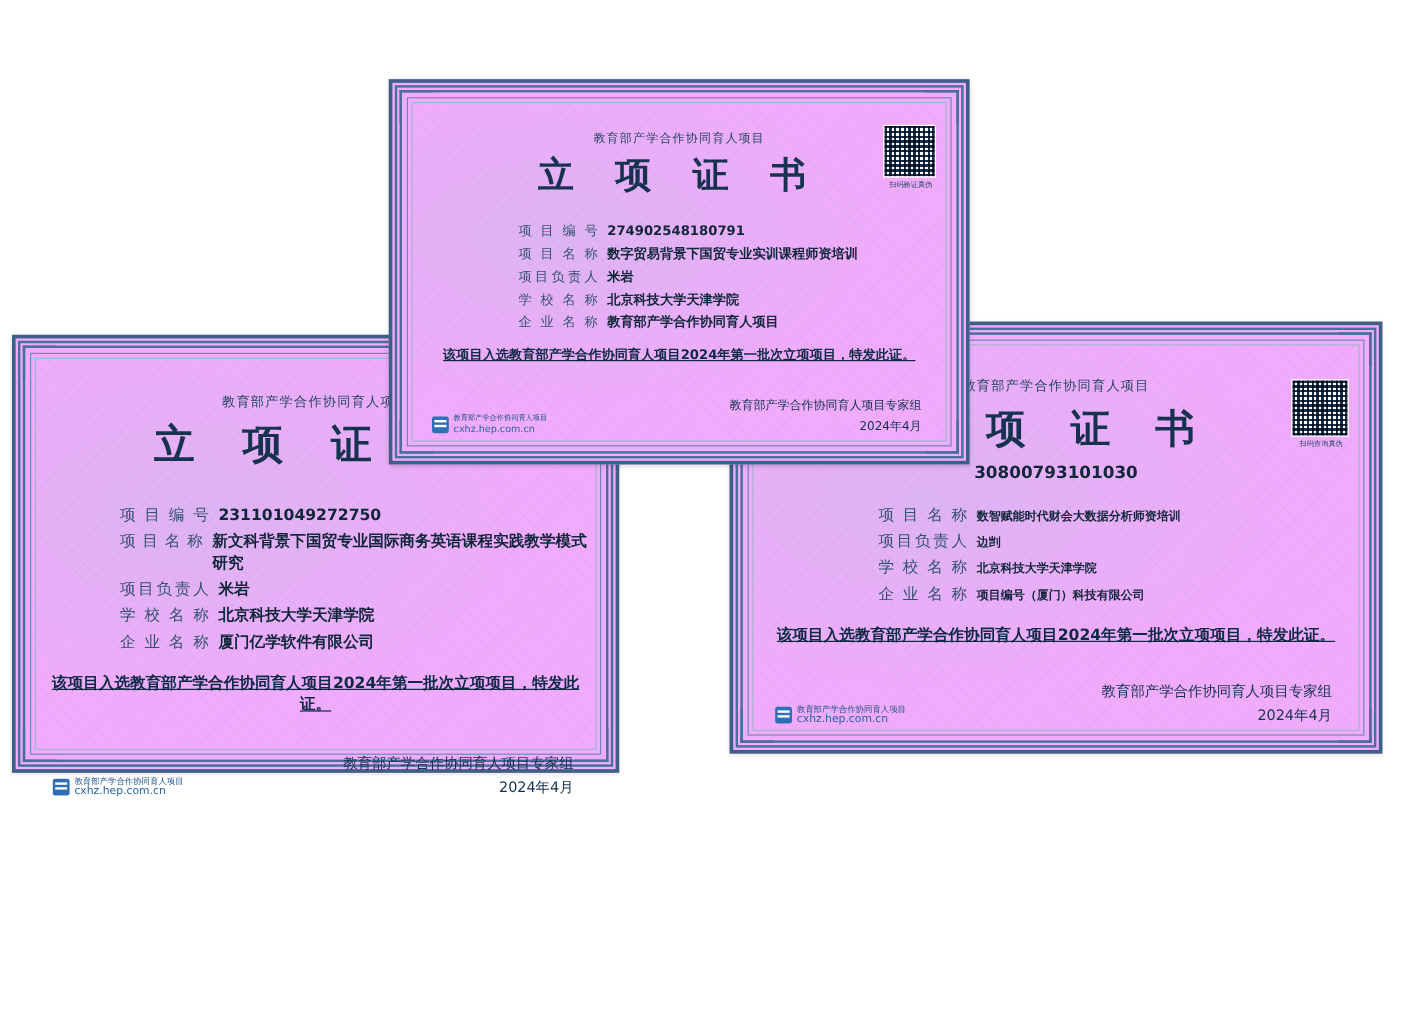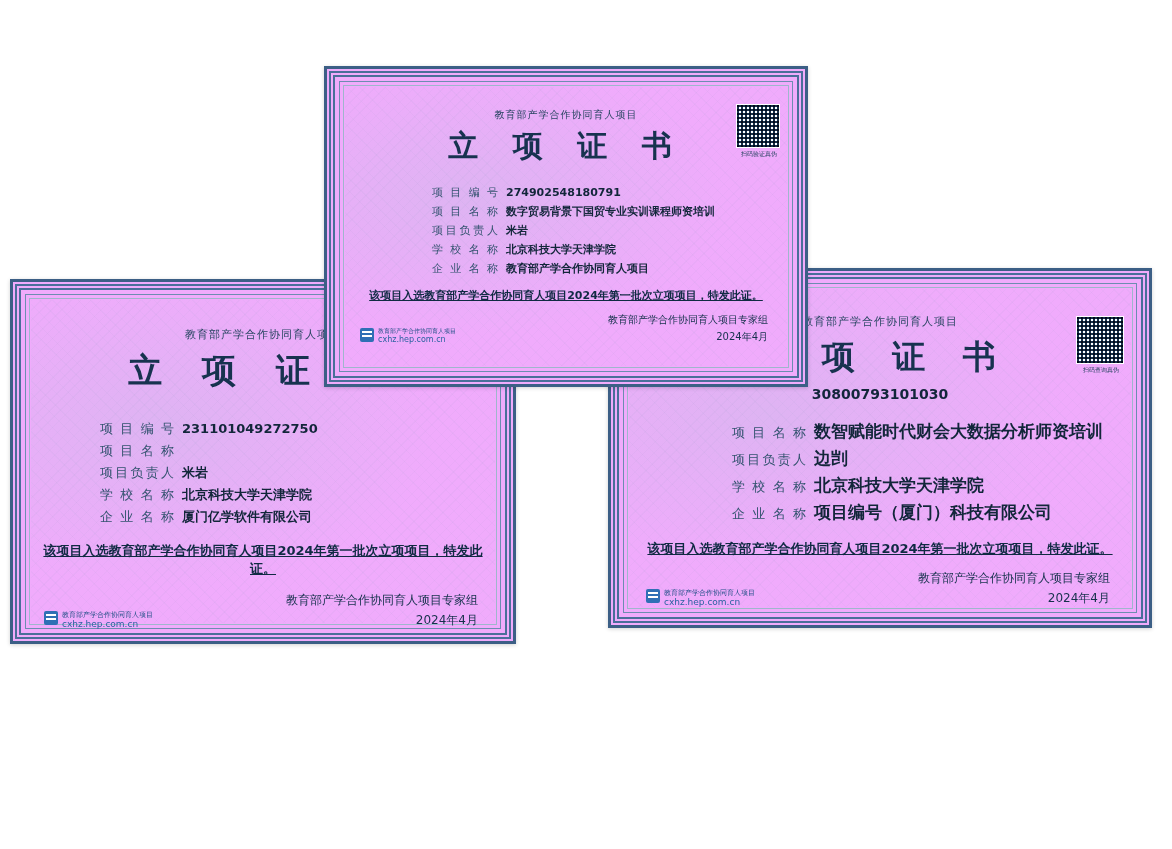--- a/index.html
+++ b/index.html
@@ -113,21 +113,21 @@
     text-decoration: underline;
   }
 
   .footer {
     display: flex;
     justify-content: space-between;
     align-items: flex-end;
   }
   .logo-block {
     display: flex;
-    align-items: flex-start;
+    align-items: center;
     gap: 4px;
   }
   .logo-mark {
     width: 14px;
     height: 14px;
     background: #2f6fb5;
     border-radius: 2px;
     position: relative;
     flex: none;
   }
@@ -143,21 +143,21 @@
     line-height: 1.15;
     color: #1f4f86;
   }
   .logo-text .cn { display: block; }
   .logo-text .url { display: block; color: #2a62a0; }
 
   .sign-block {
     text-align: right;
     color: #15314c;
   }
-  .sign-block .org { display: block; }
+  .sign-block .org { display: block; margin-top: 18px; }
   .sign-block .date { display: block; margin-top: 3px; }
 
   .qr {
     position: absolute;
     background:
       repeating-linear-gradient(90deg, #14304c 0 2px, #ffffff 2px 4px),
       repeating-linear-gradient(0deg, #14304c 0 2px, #ffffff 2px 4px);
     background-blend-mode: multiply;
     border: 1px solid #fff;
   }
@@ -184,21 +184,21 @@
   #cert-left .sign-block { font-size: 12px; }
 
   
   #cert-right {
     left: 608px; top: 268px; width: 544px; height: 360px;
   }
   #cert-right .kicker { font-size: 11px; margin-top: 22px; }
   #cert-right .bigtitle { font-size: 33px; letter-spacing: 13px; margin-top: 6px; }
   #cert-right .fields { margin-top: 40px; padding-left: 100px; }
   #cert-right .field-label { width: 74px; font-size: 13px; }
-  #cert-right .field-value { font-size: 17px; }
+  #cert-right .field-value { font-size: 10px; }
   #cert-right .statement { font-size: 13px; margin-top: 16px; }
   #cert-right .footer { margin-top: 12px; padding: 0 18px 0 14px; }
   #cert-right .logo-text { font-size: 7px; }
   #cert-right .logo-text .url { font-size: 9px; }
   #cert-right .sign-block { font-size: 12px; }
   #cert-right .topnumber {
     position: absolute;
     left: 0; right: 0;
     text-align: center;
     font-weight: bold;
@@ -244,20 +244,21 @@
     <div class="kicker">教育部产学合作协同育人项目</div>
     <div class="bigtitle">立 项 证 书</div>
 
     <div class="fields">
       <div class="field-row">
         <span class="field-label">项目编号</span>
         <span class="field-value">231101049272750</span>
       </div>
       <div class="field-row">
         <span class="field-label">项目名称</span>
+        <span class="field-value">新文科背景下国贸专业国际商务英语课程实践教学模式研究</span>
       </div>
       <div class="field-row">
         <span class="field-label">项目负责人</span>
         <span class="field-value">米岩</span>
       </div>
       <div class="field-row">
         <span class="field-label">学校名称</span>
         <span class="field-value">北京科技大学天津学院</span>
       </div>
       <div class="field-row">

